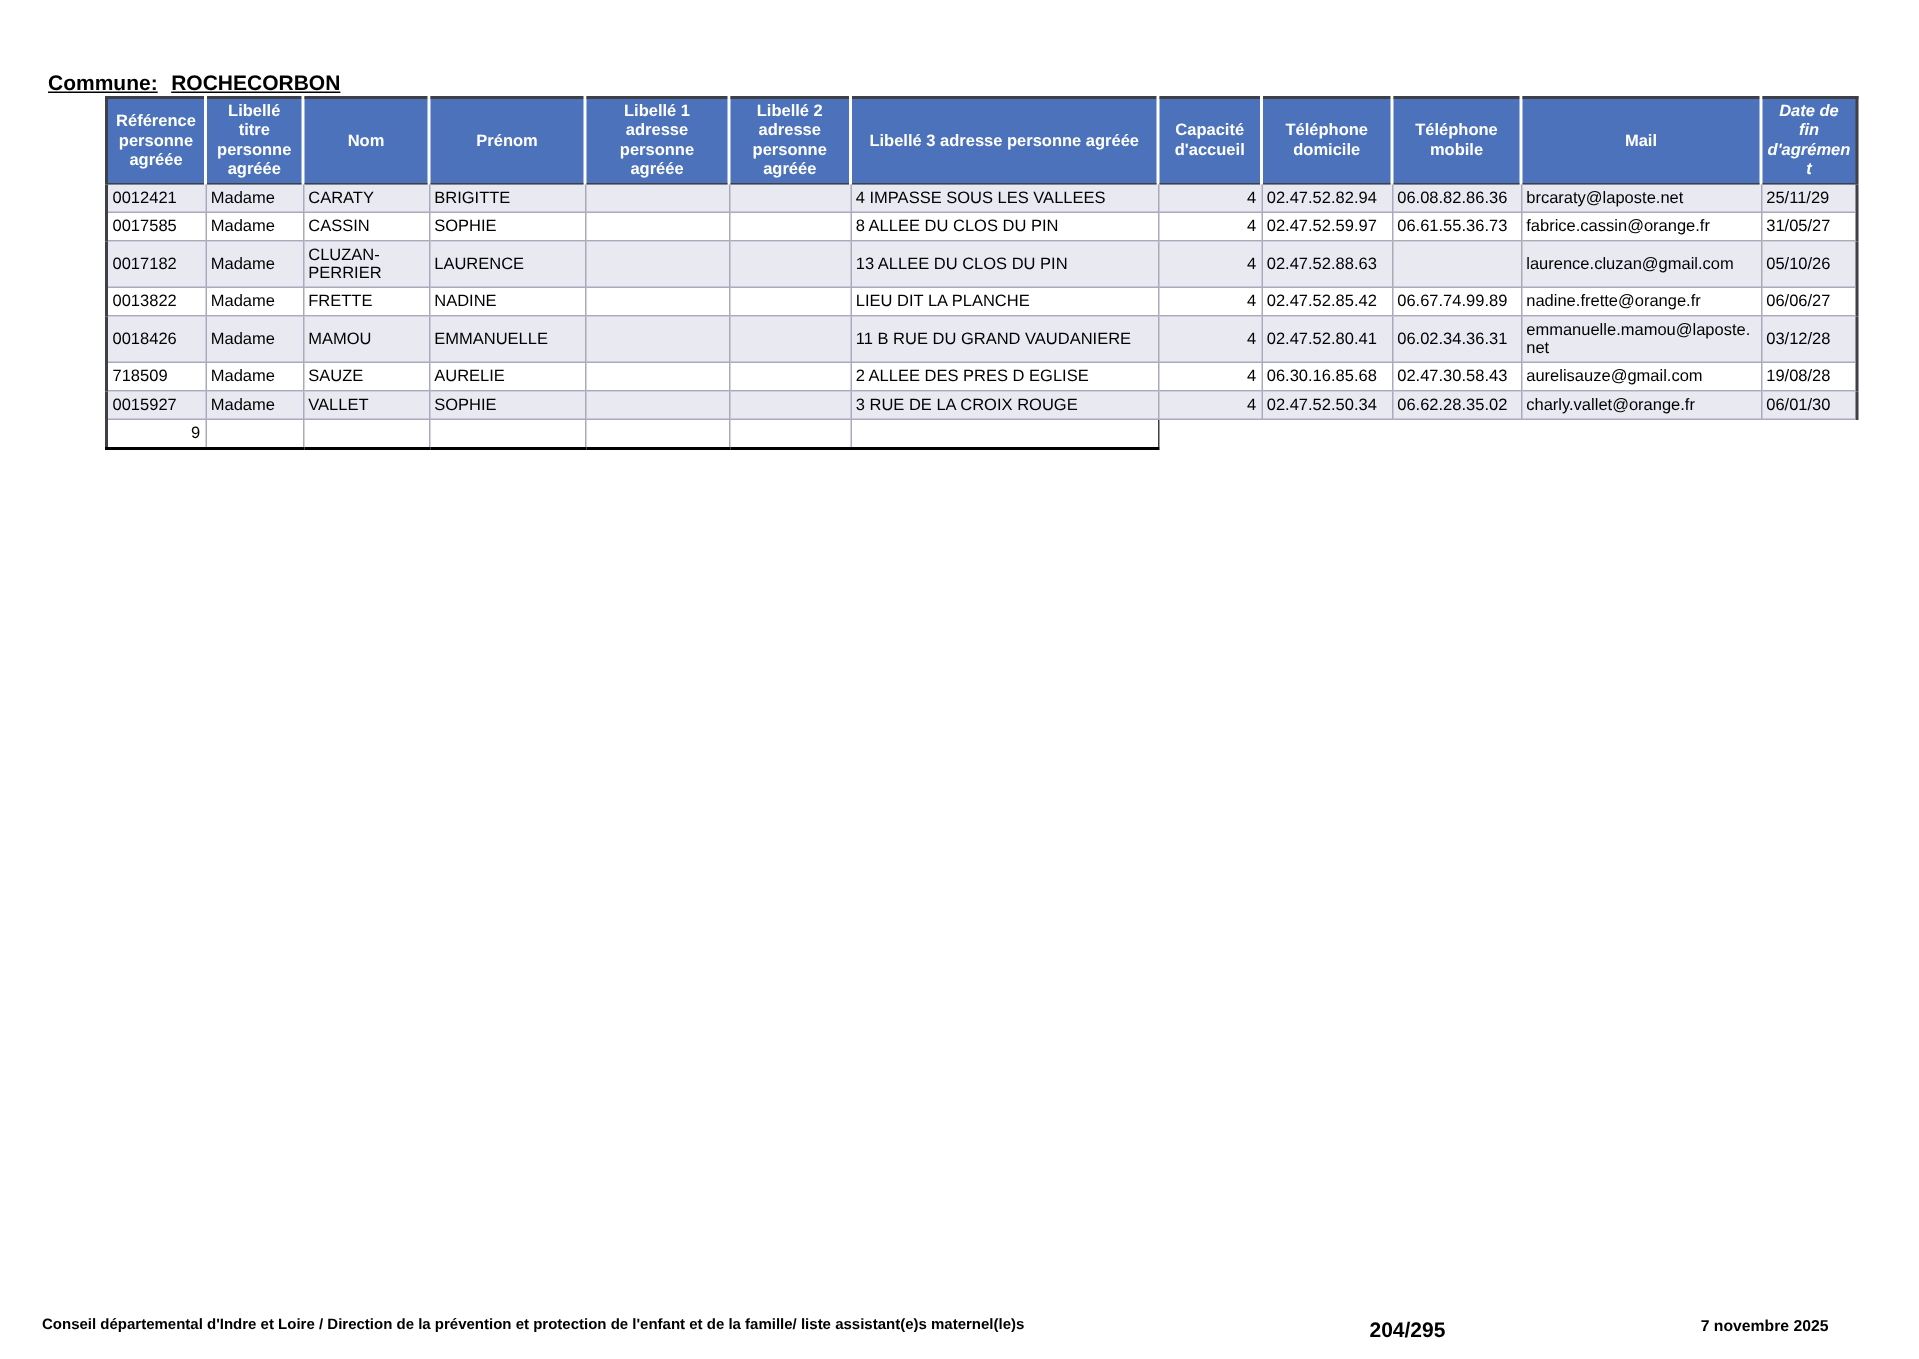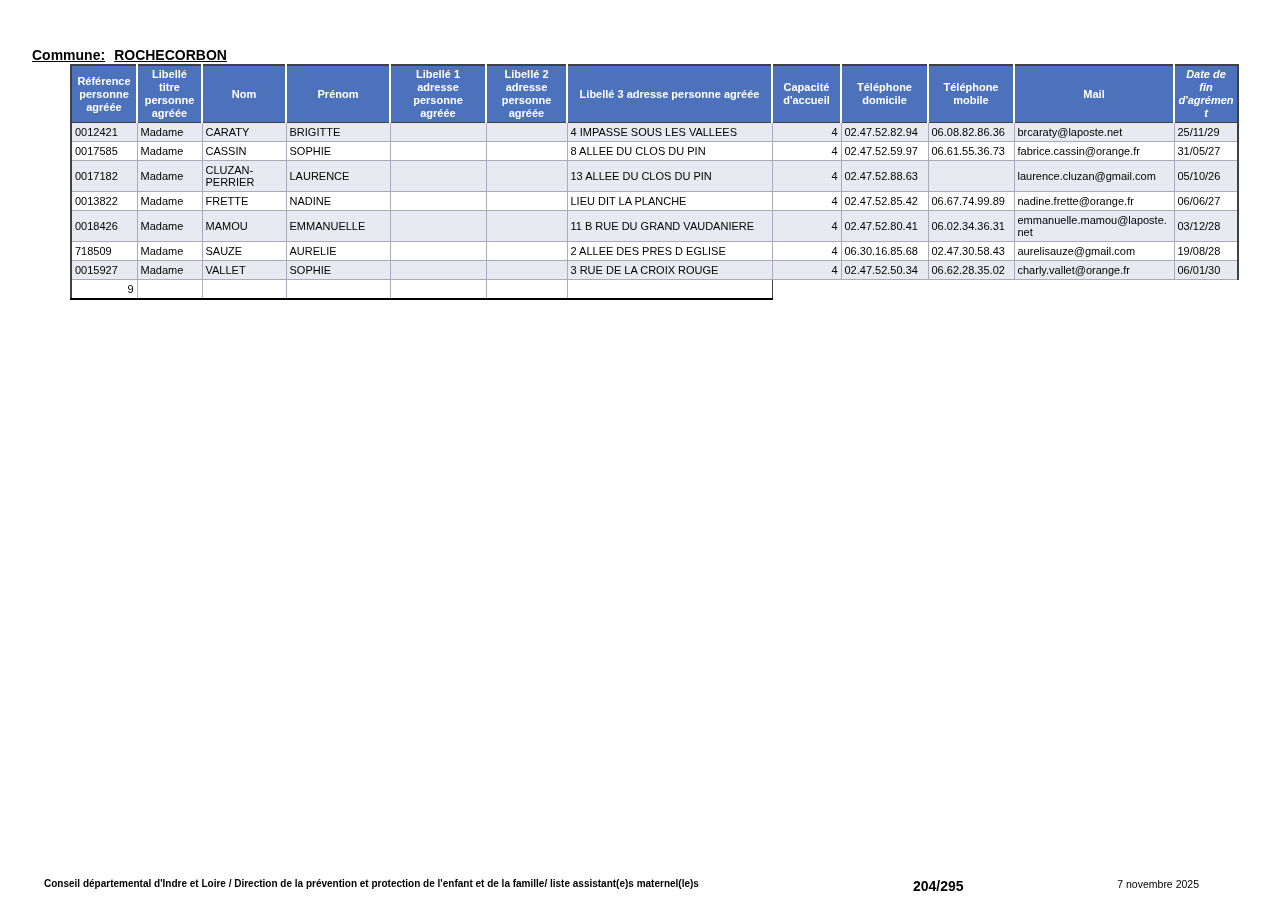--- a/index.html
+++ b/index.html
@@ -36,23 +36,23 @@
   }
   tbody td:first-child{border-left:2px solid var(--frame);}
   tbody td:last-child{border-right:2px solid var(--frame);}
   tbody tr:nth-child(odd){background:var(--alt-row);}
   tbody tr:nth-child(even){background:#ffffff;}
   td.ar{text-align:right;}
   td.total-cell{border-bottom:2px solid var(--total-border);height:17px;background:#ffffff;}
   td.total-cell.last{border-right:1px solid var(--frame);}
   td.filler{background:#ffffff;border-left:none;border-right:none;border-bottom:none;}
   tbody td.filler:last-child{border-right:none;}
-  .footer-left{position:absolute;left:44px;top:878px;font-size:10px;font-weight:bold;white-space:nowrap;text-align:right;}
+  .footer-left{position:absolute;left:28px;top:878px;font-size:10px;font-weight:bold;white-space:nowrap;text-align:right;}
   .footer-page{position:absolute;left:913px;top:878px;font-size:14px;font-weight:bold;}
-  .footer-date{position:absolute;right:80px;top:878px;font-size:10.5px;font-weight:normal;white-space:nowrap;}
+  .footer-date{position:absolute;right:60px;top:878px;font-size:10.5px;font-weight:bold;white-space:nowrap;}
   
   col.c0{width:66px;}  col.c1{width:65px;}  col.c2{width:84px;}  col.c3{width:104px;}
   col.c4{width:96px;}  col.c5{width:81px;}  col.c6{width:205px;} col.c7{width:69px;}
   col.c8{width:87px;}  col.c9{width:86px;}  col.c10{width:160px;}col.c11{width:64px;}
 </style>
 </head>
 <body>
 
 <div class="title">
   <span>Commune:</span><span class="val">ROCHECORBON</span>

